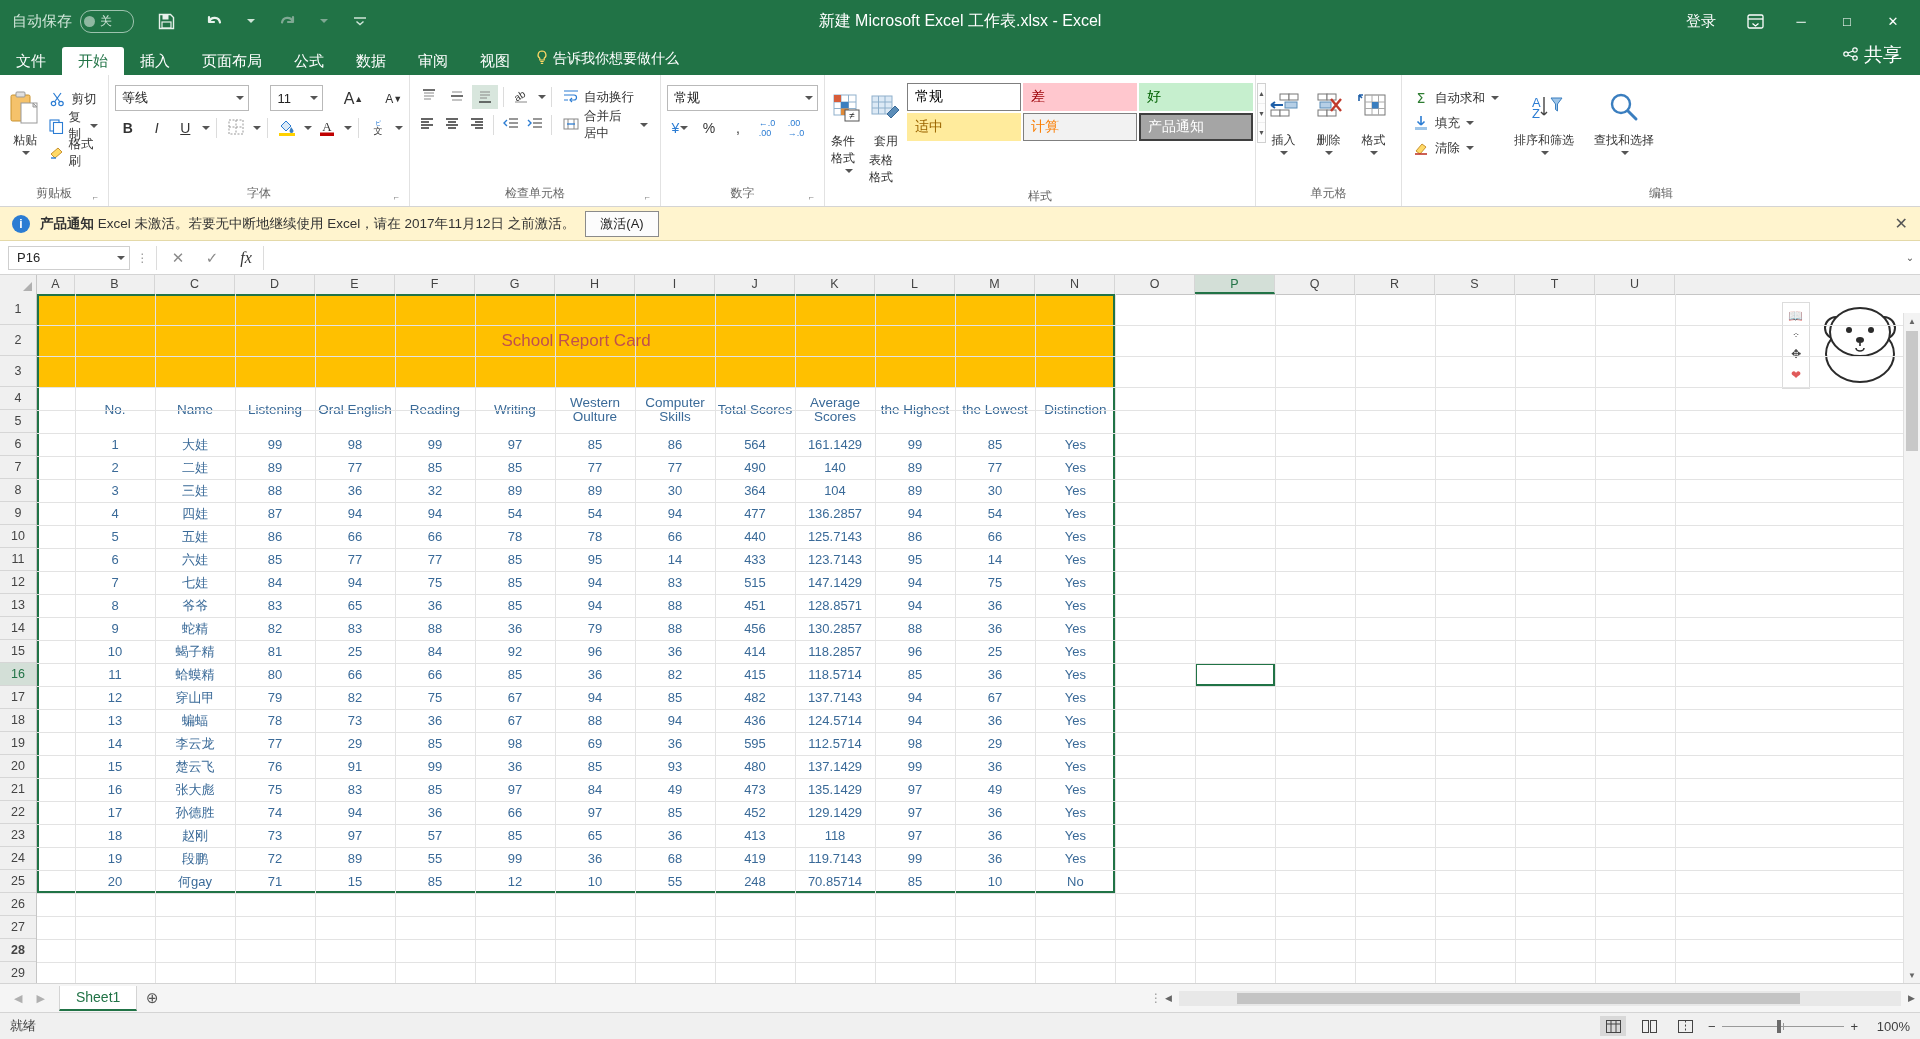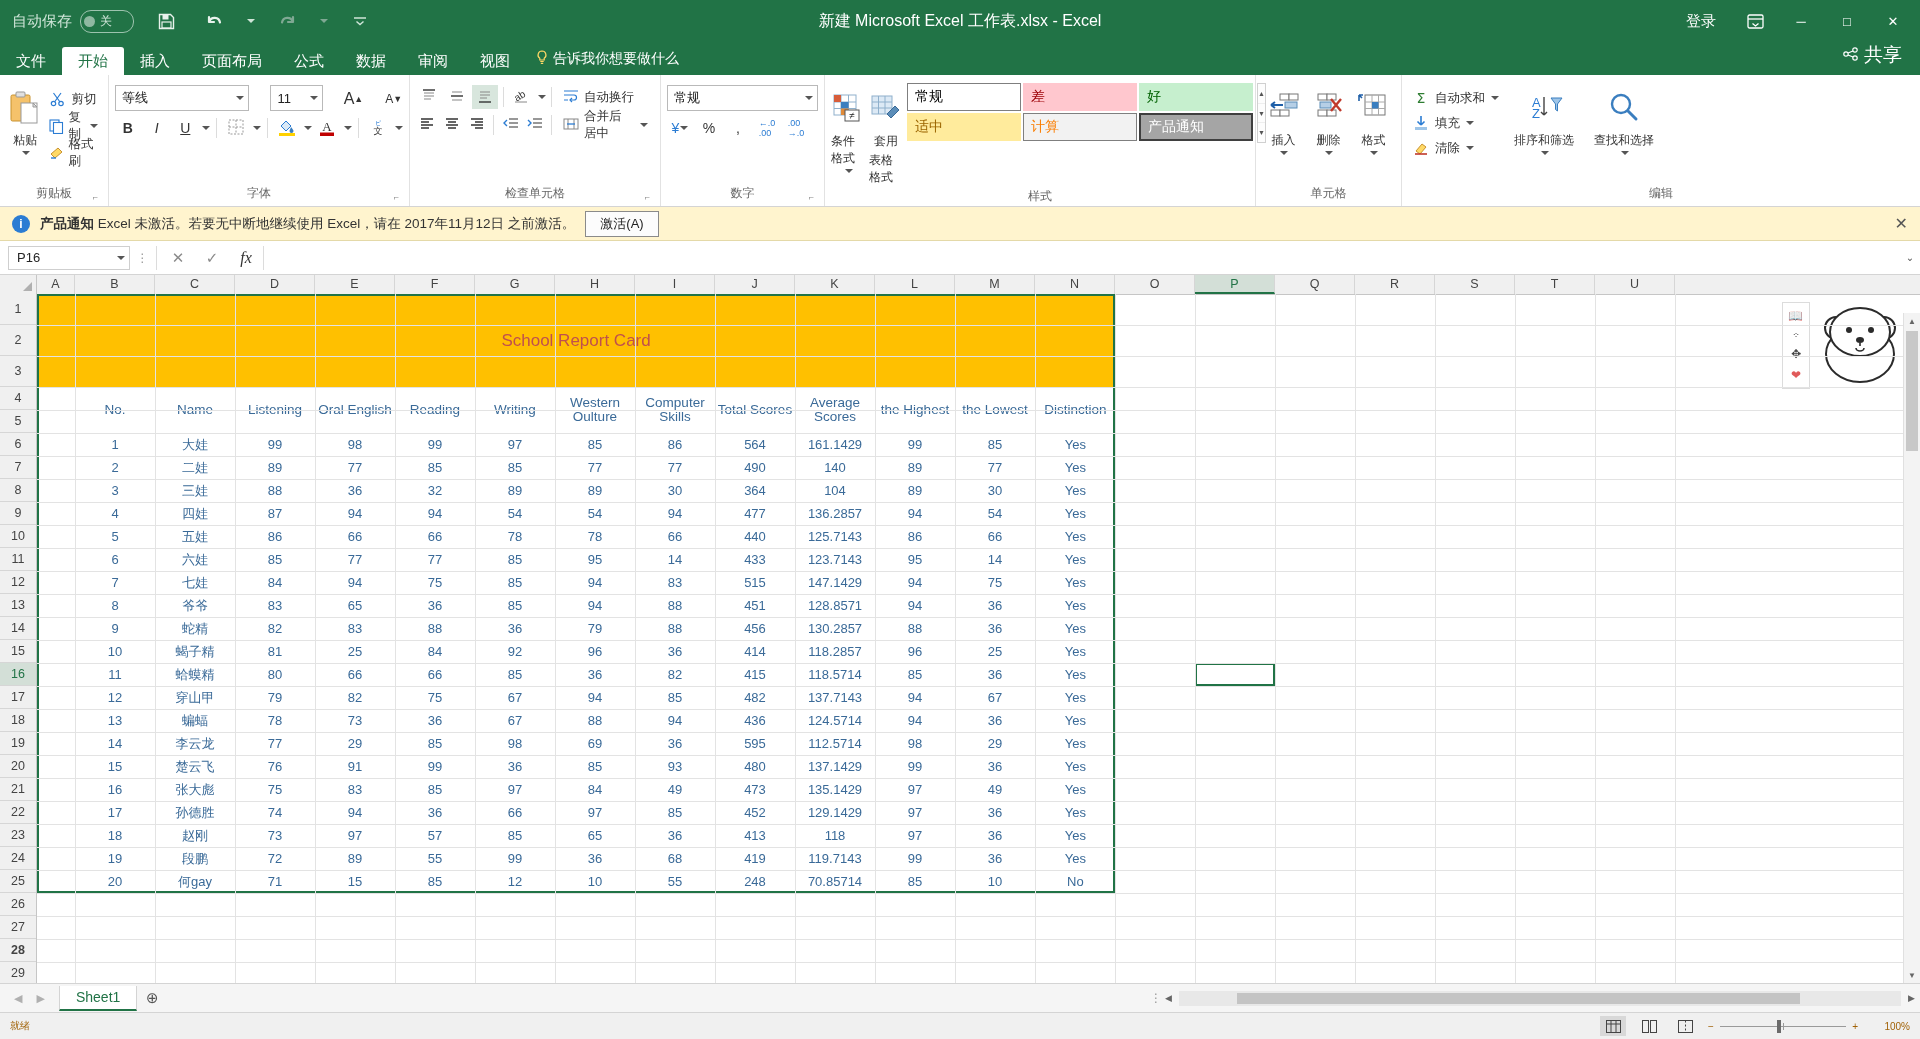--- a/index.html
+++ b/index.html
@@ -133,21 +133,21 @@
   .navarrows{display:flex;gap:14px;padding:0 14px;color:#b0b0b0;font-size:11px;}
   .sheettab{padding:3px 16px 4px;font-size:14px;color:#217346;background:#fff;border:1px solid #d4d4d4;border-bottom:2px solid #217346;border-top:none;}
   .addsheet{width:30px;display:flex;align-items:center;justify-content:center;color:#555;font-size:15px;}
   .hsbwrap{position:absolute;right:0;left:1150px;display:flex;align-items:center;height:22px;}
   .hsb{flex:1;height:15px;background:#e8e8e8;position:relative;margin:0 2px;}
   .hsb .thumbh{position:absolute;left:8%;width:78%;top:2px;bottom:2px;background:#c4c4c4;}
   .sbarrow{width:17px;text-align:center;color:#666;font-size:9px;}
   .tabsplit{width:10px;color:#999;font-size:12px;text-align:center;}
 
   
-  .status{height:26px;background:#f0f0f0;border-top:1px solid #d4d4d4;display:flex;align-items:center;padding:0 10px;font-size:10px;color:#a16207;flex:none;}
+  .status{height:26px;background:#f0f0f0;border-top:1px solid #d4d4d4;display:flex;align-items:center;padding:0 10px;font-size:13px;color:#404040;flex:none;}
   .status .right{margin-left:auto;display:flex;align-items:center;gap:10px;}
   .viewbtn{width:26px;height:20px;display:flex;align-items:center;justify-content:center;}
   .viewbtn.active{background:#d8d8d8;}
   .zoomslider{display:flex;align-items:center;gap:6px;width:150px;}
   .zline{flex:1;height:1px;background:#9a9a9a;position:relative;}
   .zline .zknob{position:absolute;left:45%;top:-6px;width:4px;height:13px;background:#6b6b6b;}
   .zline .zmid{position:absolute;left:50%;top:-3px;width:1px;height:7px;background:#9a9a9a;}
   .zpct{width:42px;text-align:right;}
 
   

